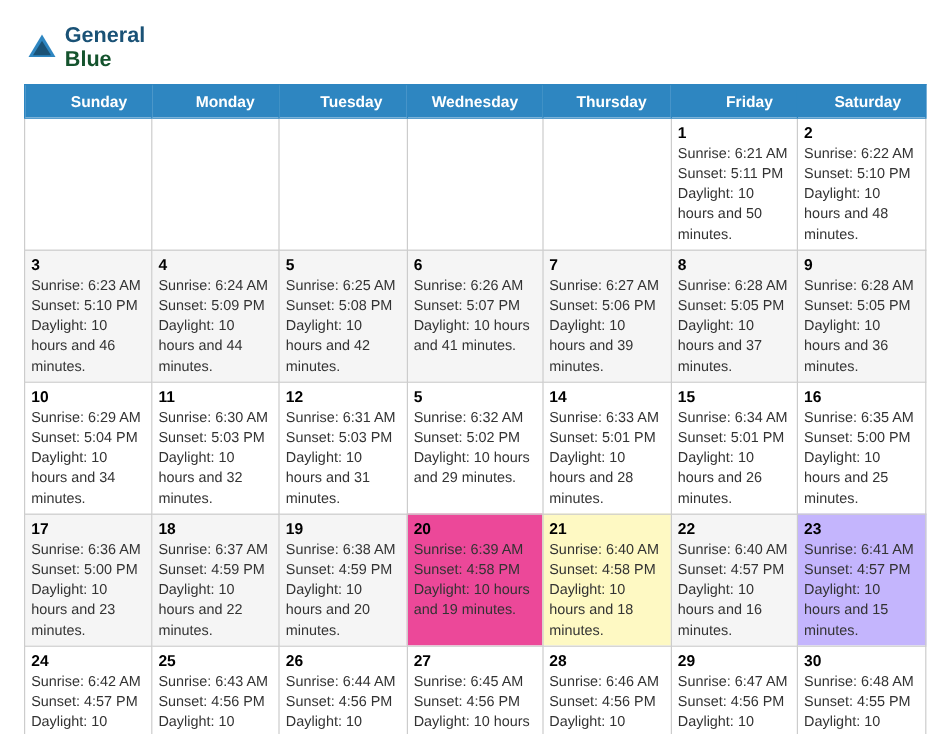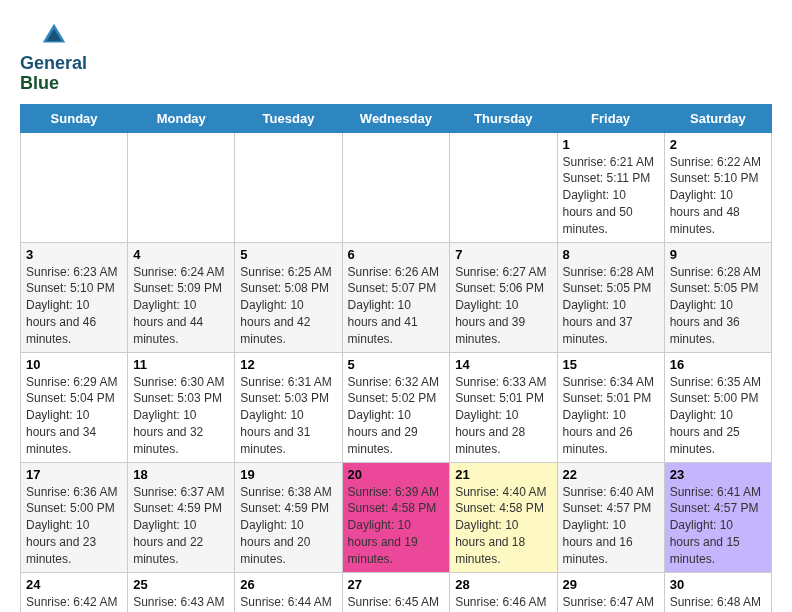--- a/index.html
+++ b/index.html
@@ -13,21 +13,20 @@
     .header {
       display: flex;
       justify-content: space-between;
       align-items: flex-start;
       margin-bottom: 10px;
     }
     .logo {
       display: flex;
       align-items: center;
       gap: 4px;
-      flex-direction: column;
     }
     .logo-text {
       font-size: 18px;
       font-weight: bold;
       color: #1a5276;
       line-height: 1.1;
     }
     .logo-text span {
       color: #14532d;
     }
@@ -48,22 +47,22 @@
       color: #555;
     }
     .calendar {
       width: 100%;
       border-collapse: collapse;
       font-size: 11px;
     }
     .calendar th {
       background: #2e86c1;
       color: #fff;
-      padding: 6px 4px;
-      text-align: center;
+      padding: 6px 20px;
+      text-align: right;
       font-size: 13px;
       border: 1px solid #2e86c1;
     }
     .calendar td {
       border: 1px solid #ccc;
       vertical-align: top;
       padding: 4px 5px;
       width: 108px;
       min-height: 80px;
       background: #fff;
@@ -266,21 +265,21 @@
         </td>
         <td style="background: #ec4899;">
           <span class="day-num">20</span>
           <div class="day-info">Sunrise: 6:39 AM
 Sunset: 4:58 PM
 Daylight: 10 hours
 and 19 minutes.</div>
         </td>
         <td style="background: #fef9c3;">
           <span class="day-num">21</span>
-          <div class="day-info">Sunrise: 4:40 AM
+          <div class="day-info">Sunrise: 6:40 AM
 Sunset: 4:58 PM
 Daylight: 10 hours
 and 18 minutes.</div>
         </td>
         <td style="background: rgb(245, 245, 245);">
           <span class="day-num">22</span>
           <div class="day-info">Sunrise: 6:40 AM
 Sunset: 4:57 PM
 Daylight: 10 hours
 and 16 minutes.</div>

